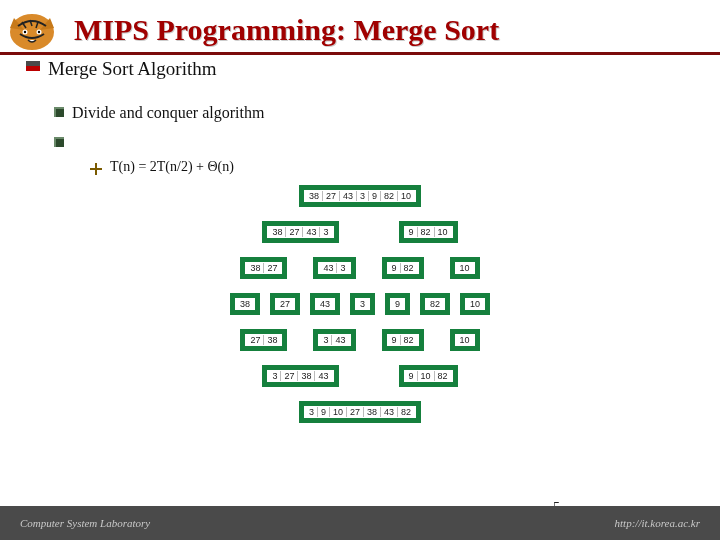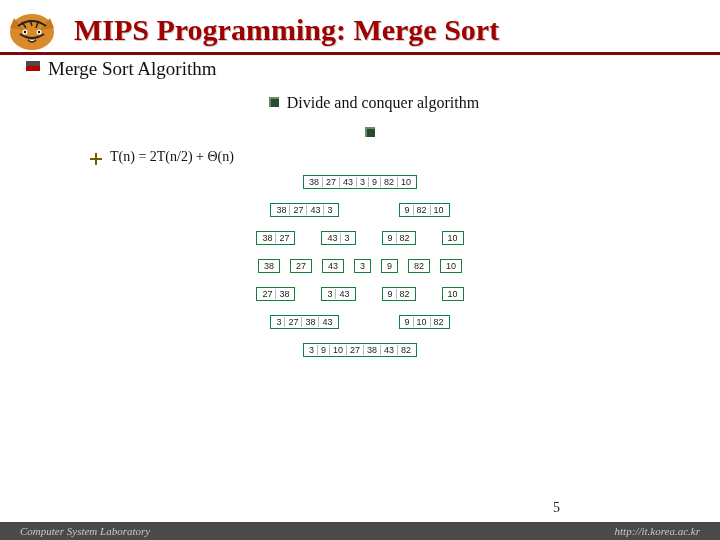--- a/index.html
+++ b/index.html
@@ -33,24 +33,24 @@
     color: #a00000;
     text-shadow: 1px 1px 0 #ccc;
     font-family: 'Times New Roman', serif;
   }
   .content {
     padding: 0 26px;
   }
   .bullet-row {
     display: flex;
     align-items: flex-start;
-    margin-bottom: 14px;
+    margin-bottom: 24px;
   }
   .bullet-row.lvl1 { margin-left: 0; }
-  .bullet-row.lvl2 { margin-left: 28px; margin-bottom: 12px; justify-content: center; }
+  .bullet-row.lvl2 { margin-left: 28px; margin-bottom: 12px; }
   .bullet-row.lvl3 { margin-left: 64px; margin-bottom: 10px; align-items: flex-end; }
   .bullet-icon {
     flex: 0 0 auto;
     margin-right: 8px;
     margin-top: 3px;
   }
   .b1-icon {
     width: 14px; height: 10px;
     background: linear-gradient(to bottom, #4a4a4a 0 50%, #b00 50% 100%);
   }
@@ -85,39 +85,39 @@
     display: flex;
     justify-content: center;
     gap: 18px;
     margin-bottom: 14px;
     position: relative;
   }
   .drow.tight { gap: 10px; }
   .drow.wide { gap: 26px; }
   .drow.vwide { gap: 60px; }
   .node {
-    border: 1px solid #15803d;
+    border: 5px solid #15803d;
     background: #fff;
     padding: 1px 2px;
     display: flex;
     gap: 0;
   }
   .cell {
     border-left: 1px solid #bbb;
     padding: 0 3px;
     white-space: nowrap;
   }
   .cell:first-child { border-left: none; }
 
   .footer {
     position: absolute;
     bottom: 0;
     left: 0;
     right: 0;
-    height: 18px;
+    height: 34px;
     background: #4a4a4a;
     display: flex;
     align-items: center;
     justify-content: space-between;
     padding: 0 20px;
     font-size: 11px;
     color: #c8c8c8;
     font-style: italic;
     font-family: 'Times New Roman', serif;
   }

